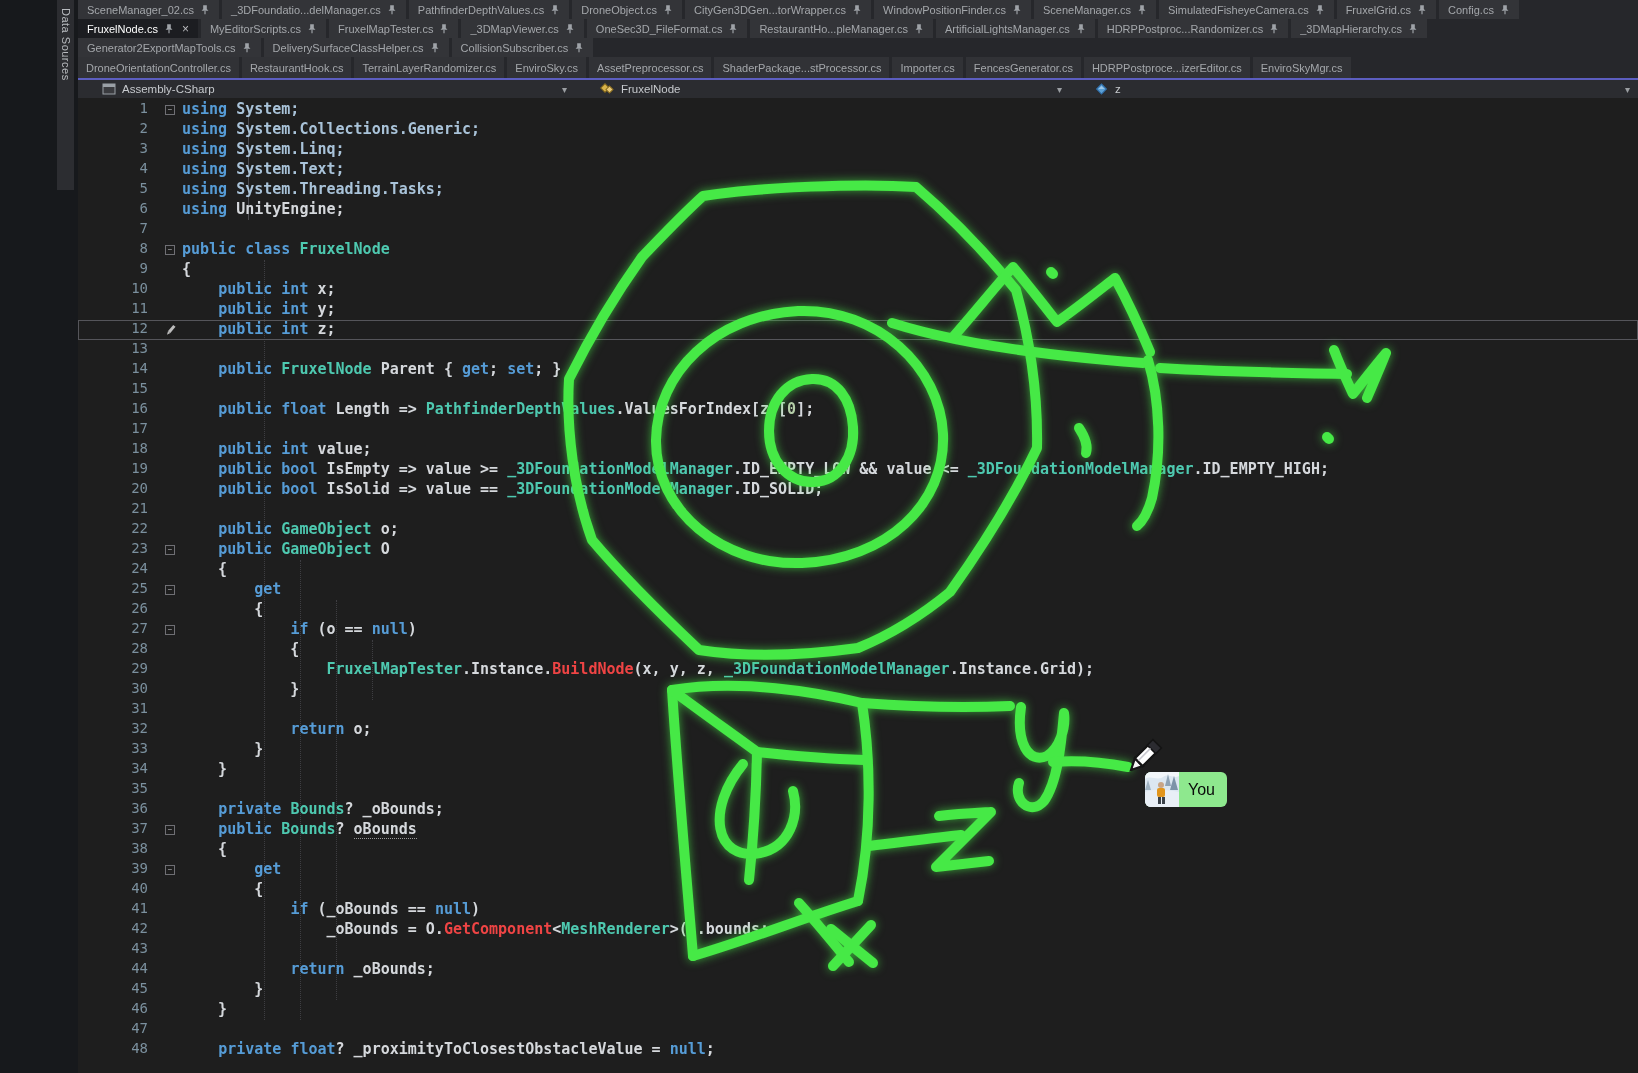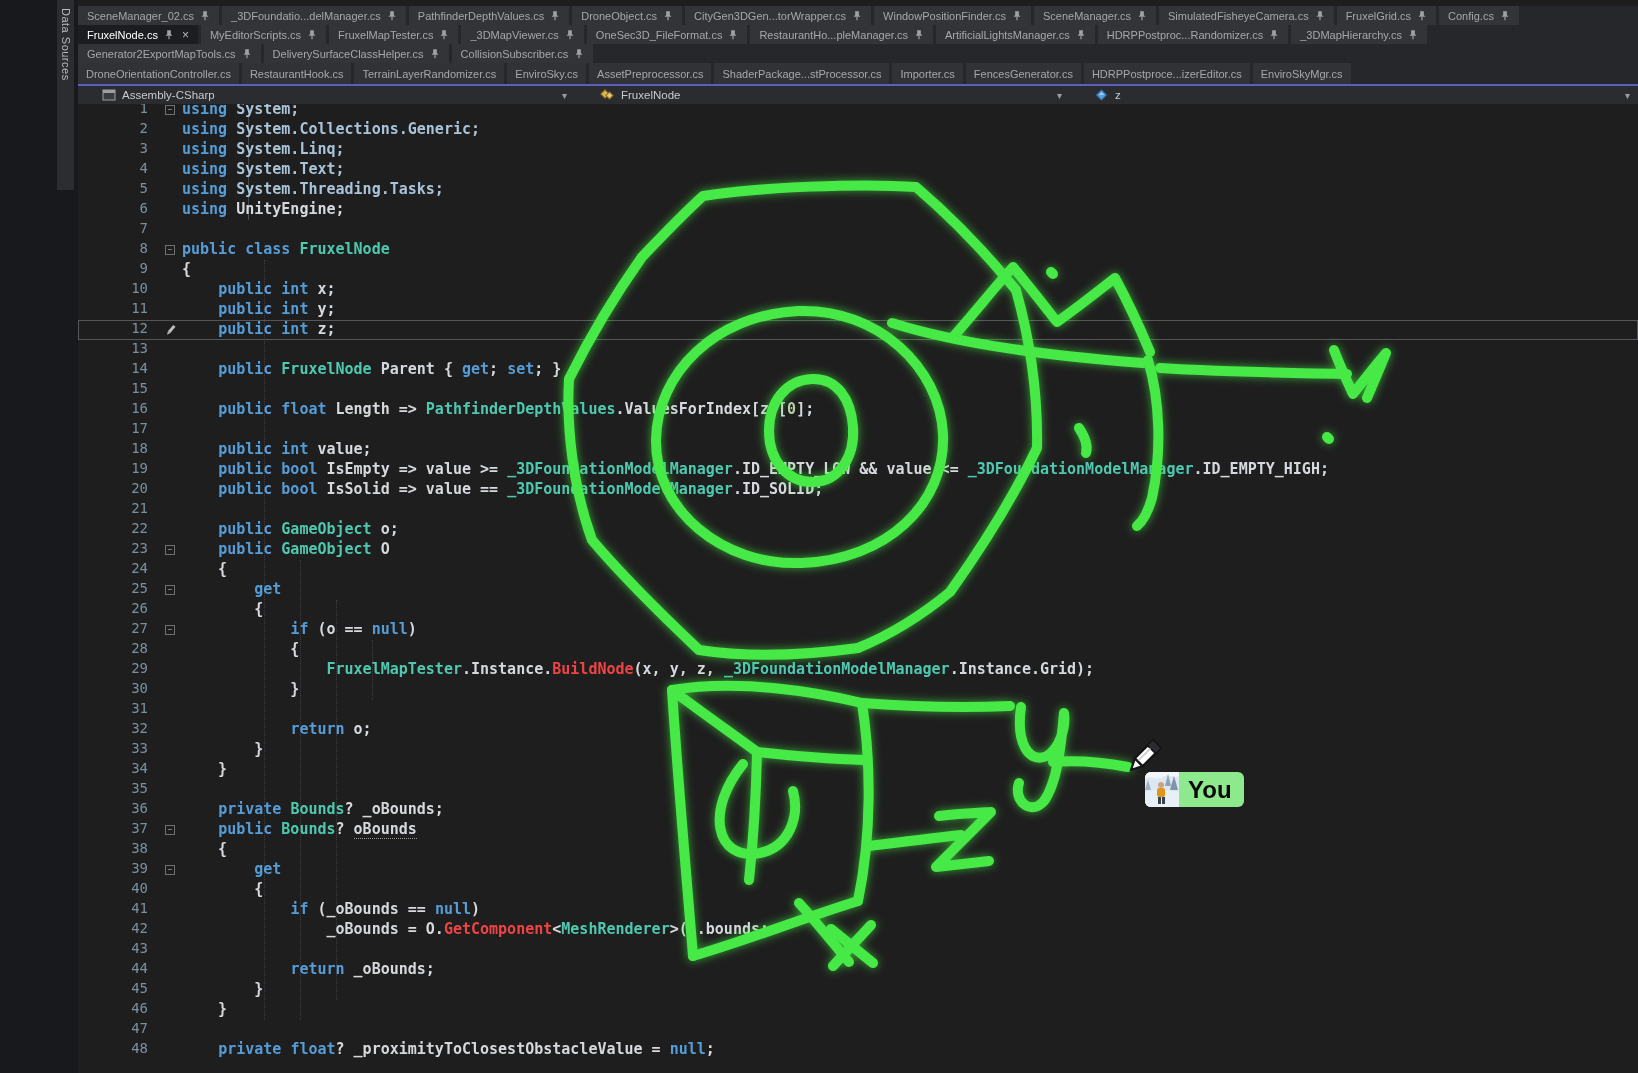--- a/index.html
+++ b/index.html
@@ -6,21 +6,21 @@
     font-family:"Liberation Sans",sans-serif;-webkit-font-smoothing:antialiased;}
   .stage{position:relative;width:1638px;height:1073px;background:#1e1e1e;overflow:hidden;}
 
   
   .rail{position:absolute;left:0;top:0;width:78px;height:1073px;background:#17191c;z-index:5;}
   .v-tab{position:absolute;left:57px;top:0;width:17px;height:190px;background:#2c2d31;
     color:#b8bbbf;font-size:11px;writing-mode:vertical-rl;display:flex;align-items:center;
     padding-top:8px;box-sizing:border-box;letter-spacing:.5px;}
 
   
-  .topbar{position:absolute;left:78px;top:6px;right:0;z-index:4;}
+  .topbar{position:absolute;left:78px;top:0;right:0;z-index:4;}
   .tab-row{height:19px;background:#26272b;display:flex;align-items:stretch;gap:3px;overflow:hidden;}
   .tab-row.r4{height:21px;}
   .tab{display:flex;align-items:center;gap:6px;background:#333438;color:#a4a7ab;font-size:11px;
     padding:0 9px;white-space:nowrap;cursor:default;}
   .tab-row.r4 .tab{padding:0 8px;background:#313236;}
   .tab.active{background:#1c1d21;color:#ffffff;font-weight:normal;}
   .tab-close{color:#b9babd;font-size:12px;line-height:1;margin-left:2px;}
   .pin{display:inline-flex;}
 
   
@@ -44,21 +44,21 @@
   .seg-wu{color:#d5d8dc;border-bottom:1px dotted #9a9a9a;}
   .guide{position:absolute;width:0;border-left:1px dotted #3e3e42;z-index:0;}
   .bracket{position:absolute;width:0;border-left:1px solid #4a4a4e;z-index:0;}
 
   
   #annotation-svg{position:absolute;left:0;top:0;z-index:50;pointer-events:none;}
   .strokes{filter:drop-shadow(0 0 5px rgba(70,233,70,.65));}
   .you-label{position:absolute;left:1145px;top:772px;height:35px;background:#8ee88e;border-radius:6px;
     display:flex;align-items:center;z-index:60;overflow:hidden;padding-right:12px;}
   .you-avatar{width:34px;height:35px;flex:0 0 auto;display:block;}
-  .you-text{color:#0a0a0a;font-weight:bold;font-size:24px;margin-left:9px;font-family:"Liberation Sans",sans-serif;}
+  .you-text{color:#0a0a0a;font-weight:normal;font-size:16px;margin-left:9px;font-family:"Liberation Sans",sans-serif;}
 </style>
 </head>
 <body>
 
 <div class="stage">
 
   <div class="rail">
     <div class="v-tab">Data Sources</div>
   </div>
 

